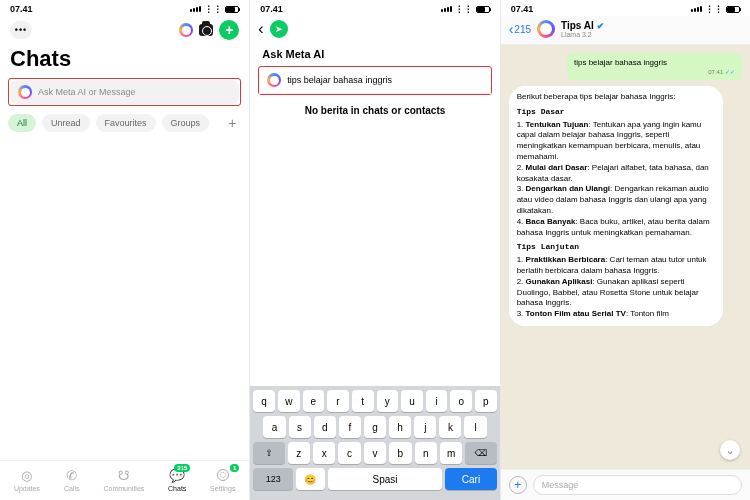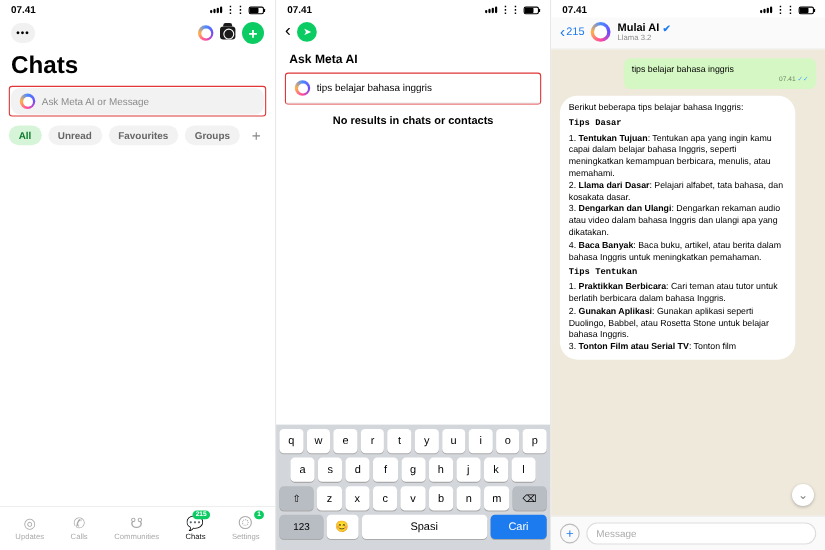--- a/index.html
+++ b/index.html
@@ -19,21 +19,21 @@
 .dots { background:#f1f1f1; width:22px; height:18px; border-radius:9px; display:flex; align-items:center; justify-content:center; font-weight:700; letter-spacing:1px; }
 .hdr1 .ricons { display:flex; gap:6px; align-items:center; }
 .cam { width:14px; height:12px; background:#1a1a1a; border-radius:3px; position:relative; }
 .cam::before { content:""; position:absolute; top:-3px; left:3px; width:8px; height:3px; background:#1a1a1a; border-radius:2px 2px 0 0; }
 .cam::after { content:""; position:absolute; top:2px; left:3px; width:8px; height:8px; border:1.5px solid #fff; border-radius:50%; }
 .plus { width:20px; height:20px; background:#0bcc63; border-radius:50%; color:#fff; display:flex; align-items:center; justify-content:center; font-size:14px; font-weight:700; }
 .title { font-size:22px; font-weight:700; padding:2px 10px 6px; }
 .search { margin:0 8px; border:1.5px solid #e03636; border-radius:3px; padding:1px; }
 .search-in { background:#f2f2f2; border-radius:8px; display:flex; gap:6px; align-items:center; padding:5px 8px; color:#8a8a8a; }
 .pills { display:flex; gap:6px; padding:8px 8px; align-items:center; }
-.pill { background:#f2f2f2; padding:4px 9px; border-radius:11px; font-size:9px; color:#666;font-weight:bold; }
+.pill { background:#f2f2f2; padding:4px 9px; border-radius:11px; font-size:9px; color:#666; }
 .pill.on { background:#d6f4d8; color:#0a7a2a; }
 .pills .add { margin-left:auto; color:#888; font-size:14px; width:18px; text-align:center; }
 .tabbar { display:flex; justify-content:space-around; padding:6px 2px 8px; border-top:1px solid #eee; }
 .tab { display:flex; flex-direction:column; align-items:center; gap:2px; color:#aaa; font-size:7px; position:relative; }
 .tab.on { color:#111; }
 .tab .ic { width:16px; height:16px; display:flex; align-items:center; justify-content:center; font-size:13px; }
 .badge { position:absolute; top:-3px; right:-4px; background:#0bcc63; color:#fff; font-size:6px; padding:1px 3px; border-radius:6px; font-weight:600; }
 .hdr2 { display:flex; align-items:center; gap:6px; padding:4px 8px 6px; }
 .back { font-size:16px; font-weight:300; }
 .sbox { flex:1; background:#f2f2f2; border-radius:10px; display:flex; align-items:center; padding:4px 8px; gap:5px; }
@@ -164,21 +164,21 @@
     <span class="back">‹</span>
     <span class="send">➤</span>
   </div>
   <div class="ask">Ask Meta AI</div>
   <div class="sugg">
     <div class="sugg-in">
       <span class="meta-ring"></span>
       <span>tips belajar bahasa inggris</span>
     </div>
   </div>
-  <div class="nores">No results in chats or contacts</div>
+  <div class="nores">No berita in chats or contacts</div>
   <div class="fg"></div>
   <div class="kbd">
     <div class="krow">
         <div class="key">q</div>
         <div class="key">w</div>
         <div class="key">e</div>
         <div class="key">r</div>
         <div class="key">t</div>
         <div class="key">y</div>
         <div class="key">u</div>
@@ -233,39 +233,39 @@
         </span>
       </span>
   </div>
   <div class="hdr3">
     <span class="back3">‹<span class="knum">215</span></span>
     <span class="ai-av">
         <span class="meta-ring"></span>
       </span>
     <div>
       <div class="ai-name">
-          <span>Mulai AI</span>
+          <span>Tips AI</span>
           <span class="blue">✔</span>
         </div>
       <div class="sub">Llama 3.2</div>
     </div>
   </div>
   <div class="chat">
     <div class="out">
       <span>tips belajar bahasa inggris</span>
       <div class="ts"><span>07.41</span> <span style="color:#3aa0ff">✓✓</span></div>
     </div>
     <div class="in">
       <div>Berikut beberapa tips belajar bahasa Inggris:</div>
       <div class="sect">Tips Dasar</div>
       <div><span>1.  </span><b>Tentukan Tujuan</b><span>: Tentukan apa yang ingin kamu capai dalam belajar bahasa Inggris, seperti meningkatkan kemampuan berbicara, menulis, atau memahami.</span></div>
-      <div><span>2.  </span><b>Llama dari Dasar</b><span>: Pelajari alfabet, tata bahasa, dan kosakata dasar.</span></div>
+      <div><span>2.  </span><b>Mulai dari Dasar</b><span>: Pelajari alfabet, tata bahasa, dan kosakata dasar.</span></div>
       <div><span>3.  </span><b>Dengarkan dan Ulangi</b><span>: Dengarkan rekaman audio atau video dalam bahasa Inggris dan ulangi apa yang dikatakan.</span></div>
       <div><span>4.  </span><b>Baca Banyak</b><span>: Baca buku, artikel, atau berita dalam bahasa Inggris untuk meningkatkan pemahaman.</span></div>
-      <div class="sect">Tips Tentukan</div>
+      <div class="sect">Tips Lanjutan</div>
       <div><span>1.  </span><b>Praktikkan Berbicara</b><span>: Cari teman atau tutor untuk berlatih berbicara dalam bahasa Inggris.</span></div>
       <div><span>2.  </span><b>Gunakan Aplikasi</b><span>: Gunakan aplikasi seperti Duolingo, Babbel, atau Rosetta Stone untuk belajar bahasa Inggris.</span></div>
       <div><span>3.  </span><b>Tonton Film atau Serial TV</b><span>: Tonton film</span></div>
     </div>
   </div>
   <div class="fab">⌄</div>
   <div class="compose">
     <span class="plusr">+</span>
     <div class="msgbox">Message</div>
   </div>

